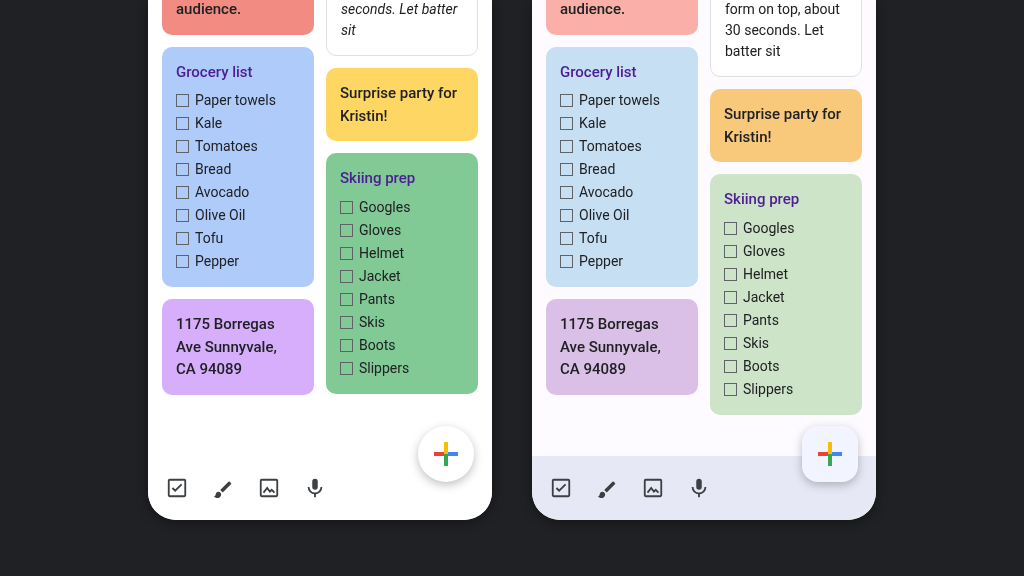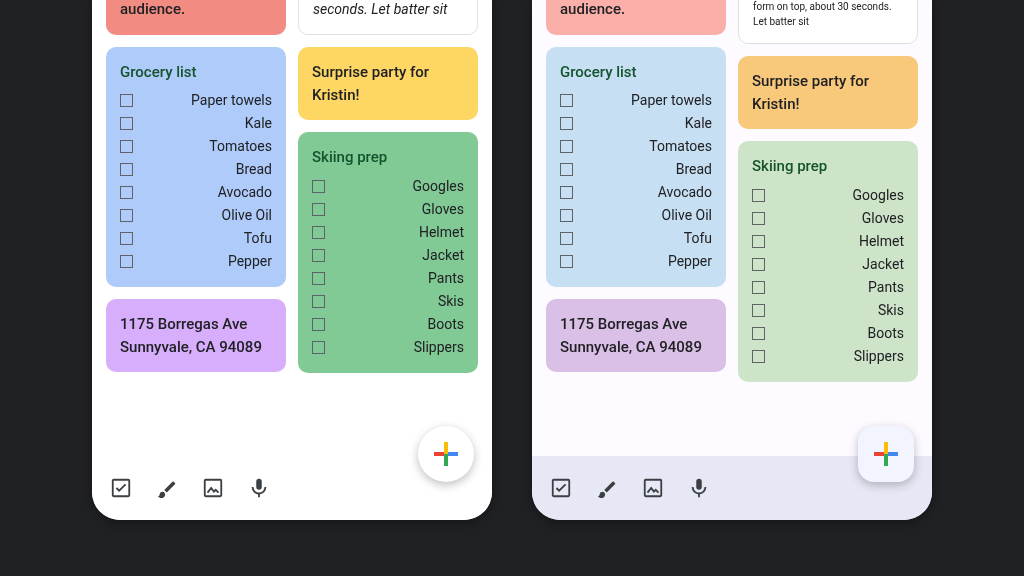--- a/index.html
+++ b/index.html
@@ -8,21 +8,21 @@
     font-family: -apple-system, BlinkMacSystemFont, "Segoe UI", Roboto, Arial, sans-serif;
     width: 1024px;
     height: 576px;
     overflow: hidden;
     display: flex;
     justify-content: center;
     gap: 40px;
     padding-top: 0;
   }
   .phone {
-    width: 400px;
+    width: 344px;
     height: 520px;
     background: #fff;
     border-radius: 0 0 28px 28px;
     position: relative;
     overflow: hidden;
     box-shadow: 0 2px 12px rgba(0,0,0,0.4);
   }
   .phone.material-you { background: #fdfbff; }
   .notes-area {
     position: absolute;
@@ -41,37 +41,36 @@
   .note {
     border-radius: 10px;
     padding: 14px 14px;
     font-size: 14px;
     line-height: 1.5;
   }
   .note-title {
     font-weight: 500;
     font-size: 15px;
     margin-bottom: 6px;
-    color: #14532d;
+    color: #4c1d95;
   }
   .note-text {
     font-size: 15px;
     font-weight: 500;
     color: #202124;
   }
   .partial-top { border-top-left-radius: 0; border-top-right-radius: 0; margin-top: -8px; padding-top: 6px; }
   .checklist { list-style: none; }
   .checklist li {
     display: flex;
     align-items: center;
     gap: 6px;
     font-size: 14px;
     color: #202124;
     padding: 1px 0;
-    justify-content: space-between;
   }
   .checkbox {
     width: 13px;
     height: 13px;
     border: 1.5px solid #5f6368;
     flex-shrink: 0;
   }
   
   .c-coral  { background: #f28b82; }
   .c-blue   { background: #aecbfa; }
@@ -322,21 +321,21 @@
                 <span>Pepper</span>
               </li>
             </ul>
         </div>
         <div class="note m-purple">
           <div class="note-text">1175 Borregas Ave Sunnyvale, CA 94089</div>
         </div>
       </div>
       <div class="col">
         <div class="note m-white partial-top">
-          <div style="font-size:10px;color:#202124;">form on top, about 30 seconds. Let batter sit</div>
+          <div style="font-size:14px;color:#202124;">form on top, about 30 seconds. Let batter sit</div>
         </div>
         <div class="note m-orange">
           <div class="note-text">Surprise party for Kristin!</div>
         </div>
         <div class="note m-green">
           <div class="note-title">Skiing prep</div>
           <ul class="checklist">
               <li>
                 <span class="checkbox"></span>
                 <span>Googles</span>

